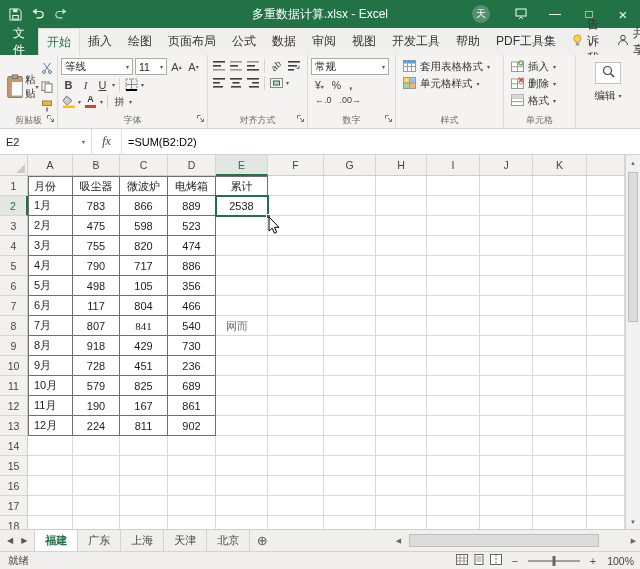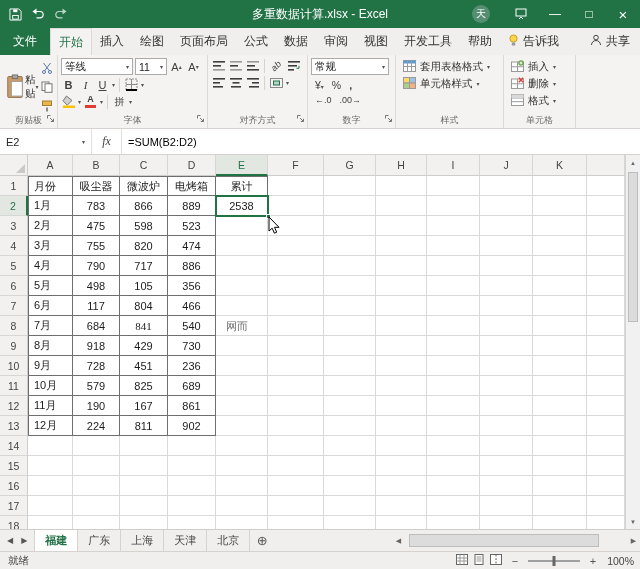--- a/index.html
+++ b/index.html
@@ -158,20 +158,21 @@
         <div class="rtab active">开始</div>
         <div class="rtab">插入</div>
         <div class="rtab">绘图</div>
         <div class="rtab">页面布局</div>
         <div class="rtab">公式</div>
         <div class="rtab">数据</div>
         <div class="rtab">审阅</div>
         <div class="rtab">视图</div>
         <div class="rtab">开发工具</div>
         <div class="rtab">帮助</div>
+        <div class="rtab">PDF工具集</div>
       </div>
     <div class="tellme">
       <span><svg width="11" height="13" viewBox="0 0 11 13">
             <circle cx="5.5" cy="4.5" r="3.6" fill="#ffd34d" stroke="#c8a227"></circle>
             <rect x="3.8" y="8.5" width="3.4" height="3" fill="#9a9a9a"></rect>
           </svg></span>
       <span>告诉我</span>
     </div>
     <div class="share">
       <span><svg width="12" height="12" viewBox="0 0 12 12">
@@ -423,20 +424,34 @@
               <rect x="0.5" y="0.5" width="12" height="11" fill="#fff" stroke="#9a9a9a"></rect>
               <path d="M0.5 4h12M0.5 7.7h12" stroke="#9a9a9a"></path>
               <rect x="0.5" y="0.5" width="12" height="3.5" fill="#d9d9d9"></rect>
             </svg></span>
         <span>格式</span>
           <span class="caret">▾</span>
       </div>
       <div class="glabel">单元格</div>
     </div>
 
+    <div class="rgroup" style="flex:1;border-right:none">
+      <div class="editwrap">
+        <div class="searchbtn">
+          <span><svg width="13" height="13" viewBox="0 0 13 13">
+                <circle cx="5.5" cy="5.5" r="4" fill="none" stroke="#444" stroke-width="1.2"></circle>
+                <path d="M8.5 8.5 12 12" stroke="#444" stroke-width="1.4"></path>
+              </svg></span>
+        </div>
+        <div class="editlbl">
+          <span>编辑</span>
+            <span class="caret">▾</span>
+        </div>
+      </div>
+    </div>
   </div>
 
   <div class="fbar">
     <div class="namebox">
         <span>E2</span>
         <span class="caret">▾</span>
       </div>
     <div class="fx">fx</div>
     <div class="finput">=SUM(B2:D2)</div>
   </div>
@@ -559,21 +574,21 @@
           <div class="cell" style="width: 52px;"></div>
           <div class="cell" style="width: 51px;"></div>
           <div class="cell" style="width: 53px;"></div>
           <div class="cell" style="width: 53px;"></div>
           <div class="cell" style="width: 54px;"></div>
           <div class="cell" style="flex: 1 1 0%;"></div>
         </div>
         <div class="grow">
           <div class="rh">8</div>
           <div class="cell al tb tl" style="width: 45px;">7月</div>
-          <div class="cell tb" style="width: 47px;">684</div>
+          <div class="cell tb" style="width: 47px;">807</div>
           <div class="cell tb" style="width: 48px; font-family: Liberation Serif, serif;">841</div>
           <div class="cell tb" style="width: 48px;">540</div>
           <div class="cell" style="width: 52px;"></div>
           <div class="cell" style="width: 56px;"></div>
           <div class="cell" style="width: 52px;"></div>
           <div class="cell" style="width: 51px;"></div>
           <div class="cell" style="width: 53px;"></div>
           <div class="cell" style="width: 53px;"></div>
           <div class="cell" style="width: 54px;"></div>
           <div class="cell" style="flex: 1 1 0%;"></div>

